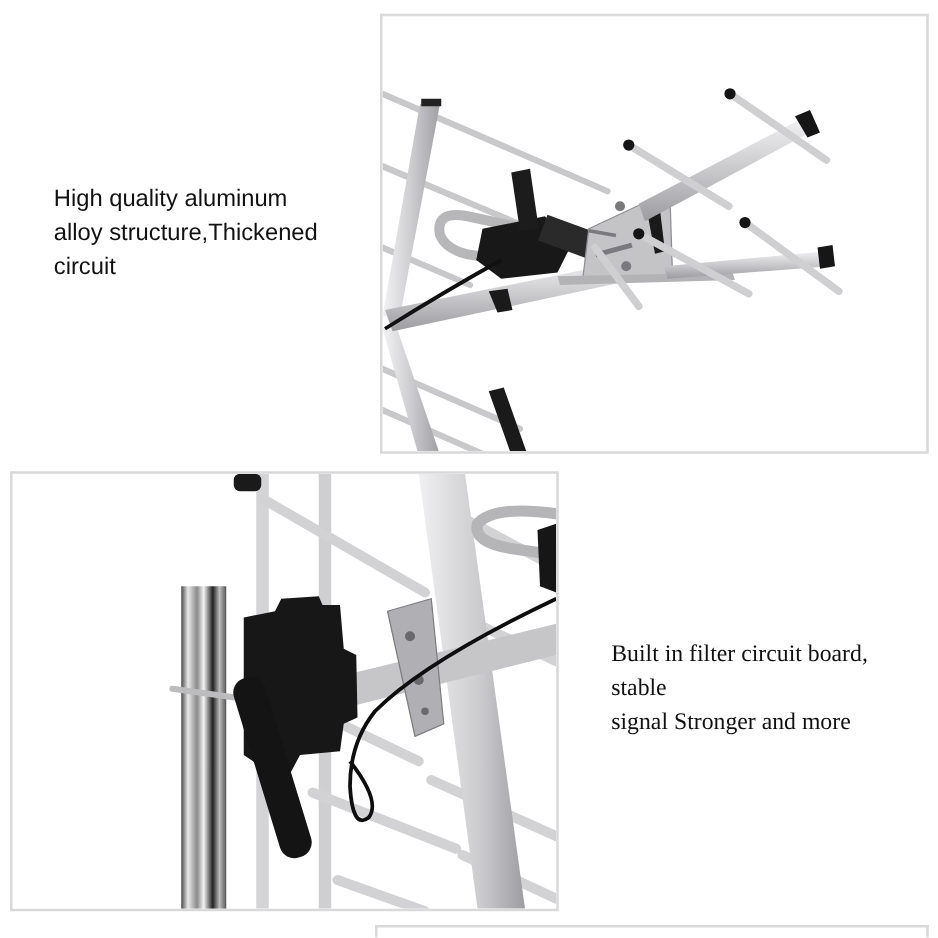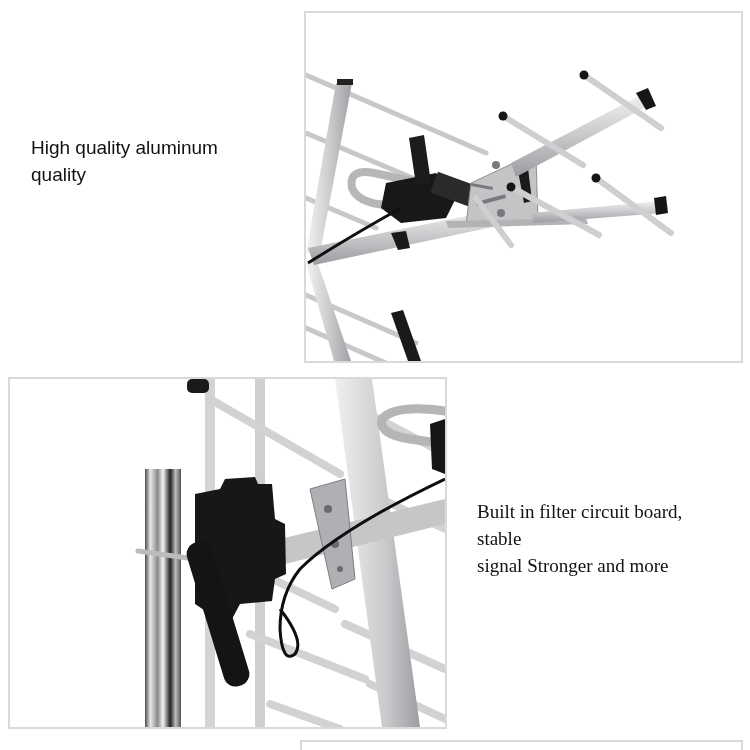--- a/index.html
+++ b/index.html
@@ -44,42 +44,43 @@
       top: 740px;
       width: 443px;
       height: 30px;
       border-bottom: none;
     }
     .caption {
       position: absolute;
       font-size: 19px;
       line-height: 27px;
       color: #111111;
-      margin: 4px;
+      margin: 16px;
       font-weight: normal;
     }
     #caption-top {
       left: 27px;
       top: 130px;
       width: 270px;
     }
     #caption-bottom {
       left: 473px;
       top: 494px;
       width: 275px;
       font-family: Liberation Serif, serif;
     }
     .line { display: block; white-space: nowrap; }
   </style>
 </head>
 <body>
 
 <p class="caption" id="caption-top">
   <span class="line">High quality aluminum</span>
-  <span class="line">quality</span>
+  <span class="line">alloy structure,Thickened</span>
+  <span class="line">circuit</span>
 </p>
 
 <div class="frame" id="frame-top">
   <svg width="435" height="348" viewBox="0 0 435 348">
     <defs>
       <linearGradient id="alu" x1="0" y1="0" x2="0" y2="1">
         <stop offset="0" stop-color="#f1f1f3"></stop>
         <stop offset="0.5" stop-color="#c9c9cc"></stop>
         <stop offset="1" stop-color="#9c9ca0"></stop>
       </linearGradient>

